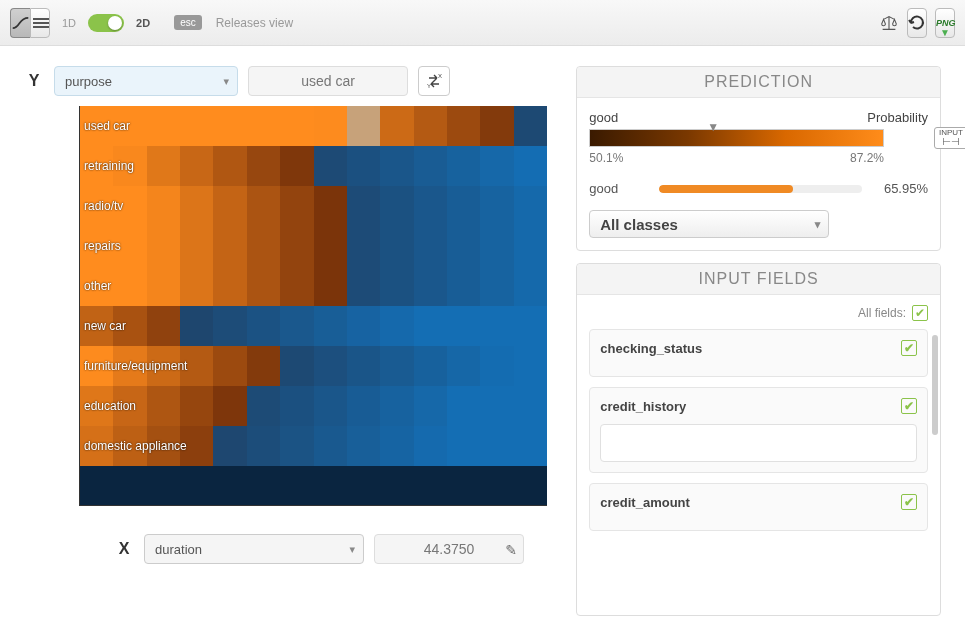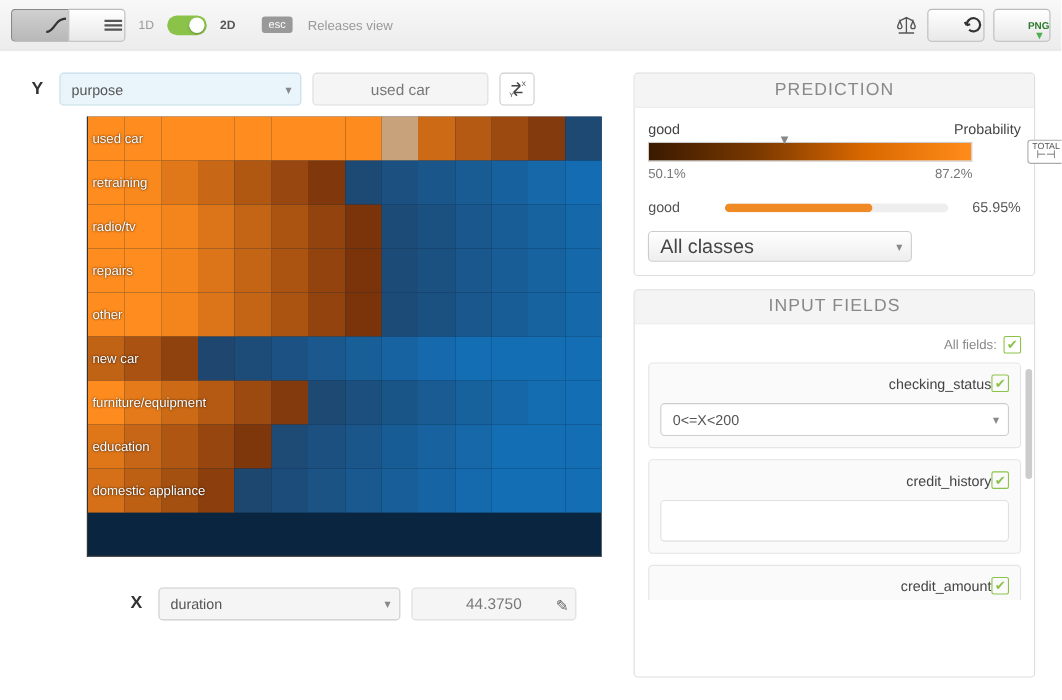--- a/index.html
+++ b/index.html
@@ -1,36 +1,36 @@
 <!DOCTYPE html>
 <html><head>
 <meta charset="utf-8">
 <style>
 * { box-sizing: border-box; margin: 0; padding: 0; }
 body { font-family: -apple-system, Helvetica, Arial, sans-serif; font-size: 13px; background: #fff; color: #333; width: 965px; height: 636px; overflow: hidden; }
 .toolbar { height: 46px; background: linear-gradient(#f8f8f8,#ececec); border-bottom: 1px solid #ddd; display: flex; align-items: center; padding: 0 10px; gap: 8px; }
-.tb-btn { width: 52px; height: 30px; border: 1px solid #bbb; border-radius: 4px; background: linear-gradient(#fff,#e8e8e8); display: flex; align-items: center; justify-content: flex-end; cursor: pointer; }
+.tb-btn { width: 20px; height: 30px; border: 1px solid #bbb; border-radius: 4px; background: linear-gradient(#fff,#e8e8e8); display: flex; align-items: center; justify-content: flex-start; cursor: pointer; font-style: italic; }
 .tb-btn.active { background: linear-gradient(#d0d0d0,#b8b8b8); border-color: #888; }
 .tb-group { display: flex; }
 .tb-group .tb-btn:first-child { border-radius: 4px 0 0 4px; border-right: none; }
 .tb-group .tb-btn:last-child { border-radius: 0 4px 4px 0; }
 .dim-label { font-size: 11px; color: #999; margin: 0 4px; }
 .toggle-sw { width: 36px; height: 18px; background: #8bc34a; border-radius: 9px; position: relative; cursor: pointer; }
 .toggle-sw::after { content: ''; width: 14px; height: 14px; background: #fff; border-radius: 50%; position: absolute; top: 2px; right: 2px; box-shadow: 0 1px 2px rgba(0,0,0,.3); }
 .esc-key { background: #999; color: #fff; font-size: 10px; padding: 2px 6px; border-radius: 3px; margin-left: 12px; }
 .esc-text { font-size: 12px; color: #999; margin-left: 6px; }
 .tb-spacer { flex: 1; }
 .main { display: flex; padding: 20px 24px; gap: 20px; height: 590px; }
 .left { width: 540px; }
 .right { width: 370px; display: flex; flex-direction: column; gap: 12px; }
 .axis-row { display: flex; align-items: center; gap: 10px; margin-bottom: 10px; }
 .axis-label { font-weight: bold; font-size: 16px; width: 20px; text-align: center; }
 .sel { height: 30px; border: 1px solid #c6dcea; border-radius: 4px; background: #eaf4fb; padding: 0 28px 0 10px; font-size: 13px; color: #555; position: relative; cursor: pointer; display: flex; align-items: center; }
 .sel::after { content: '▾'; position: absolute; right: 8px; color: #888; font-size: 11px; }
-.sel-y { width: 220px; }
+.sel-y { width: 184px; }
 .val-box { height: 30px; border: 1px solid #ddd; border-radius: 4px; background: #f5f5f5; display: flex; align-items: center; justify-content: center; color: #777; font-size: 14px; }
 .val-box-y { width: 160px; }
 .swap-btn { width: 32px; height: 30px; border: 1px solid #ccc; border-radius: 4px; background: #fff; display: flex; align-items: center; justify-content: center; cursor: pointer; font-size: 14px; }
 .heatmap-wrap { margin-left: 55px; }
 .heatmap { position: relative; width: 468px; height: 400px; border: 1px solid #333; border-top: none; border-right: none; background: #0a2540; }
 .hm-row { height: 40px; display: flex; position: relative; }
 .hm-label { position: absolute; left: 4px; top: 50%; transform: translateY(-50%); color: #fff; font-size: 12px; z-index: 2; text-shadow: 0 0 2px #000; }
 .hm-cell { flex: 1; }
 .x-ticks { display: flex; margin-left: 55px; width: 468px; padding-top: 6px; color: #888; font-size: 11px; }
 .x-ticks span { flex: 1; text-align: center; }
@@ -45,27 +45,27 @@
 .gradient-bar { height: 18px; background: linear-gradient(to right,#3a1a00,#7a3800,#d96800,#ff8c1a); border: 1px solid #ccc; position: relative; margin-bottom: 4px; }
 .gradient-ptr { position: absolute; top: -10px; left: 40%; color: #888; font-size: 12px; }
 .total-badge { position: absolute; right: -40px; top: -2px; width: 34px; height: 22px; border: 1px solid #aaa; border-radius: 3px; background: #fff; font-size: 8px; display: flex; flex-direction: column; align-items: center; justify-content: center; color: #555; line-height: 1; }
 .pred-range { display: flex; justify-content: space-between; color: #777; font-size: 12px; margin-bottom: 16px; padding-right: 44px; }
 .class-row { display: flex; align-items: center; margin-bottom: 10px; }
 .class-name { width: 60px; color: #555; }
 .class-bar { flex: 1; height: 8px; background: #eee; border-radius: 4px; margin: 0 10px; position: relative; overflow: hidden; }
 .class-fill { height: 100%; border-radius: 4px; }
 .class-pct { width: 56px; text-align: right; color: #555; }
 .all-classes { margin-top: 14px; }
-.ac-sel { width: 240px; height: 28px; border: 1px solid #ccc; border-radius: 4px; background: linear-gradient(#fff,#eee); padding: 0 12px 0 10px; font-size: 18px; font-weight: normal; color: #444; position: relative; cursor: pointer; display: flex; align-items: center; }
+.ac-sel { width: 240px; height: 28px; border: 1px solid #ccc; border-radius: 4px; background: linear-gradient(#fff,#eee); padding: 0 12px 0 10px; font-size: 15px; font-weight: bold; color: #444; position: relative; cursor: pointer; display: flex; align-items: center; }
 .ac-sel::after { content: '▾'; position: absolute; right: 8px; color: #888; font-size: 11px; }
 .inputs-body { padding: 10px 12px; height: 250px; overflow-y: auto; position: relative; }
 .inputs-hdr { display: flex; justify-content: flex-end; align-items: center; gap: 6px; font-size: 12px; color: #888; margin-bottom: 8px; }
 .chk { width: 16px; height: 16px; border: 1px solid #8bc34a; border-radius: 2px; display: flex; align-items: center; justify-content: center; color: #8bc34a; font-size: 12px; cursor: pointer; }
 .field { border: 1px solid #e5e5e5; border-radius: 4px; padding: 10px; margin-bottom: 10px; background: #fafafa; }
-.field-hdr { display: flex; justify-content: flex-end; align-items: center; margin-bottom: 10px; font-weight: normal; color: #444; }
+.field-hdr { display: flex; justify-content: space-between; align-items: center; margin-bottom: 10px; font-weight: bold; color: #444; }
 .field-sel { width: 100%; height: 30px; border: 1px solid #ccc; border-radius: 4px; background: #fff; padding: 0 28px 0 10px; position: relative; cursor: pointer; display: flex; align-items: center; color: #555; }
 .field-sel::after { content: '▾'; position: absolute; right: 8px; color: #888; font-size: 11px; }
 .field-empty { height: 38px; border: 1px solid #e0e0e0; border-radius: 4px; background: #fff; }
 .scrollbar-fake { position: absolute; right: 2px; top: 40px; width: 6px; height: 100px; background: #ccc; border-radius: 3px; }
 </style>
 </head>
 <body>
 
 <div class="toolbar">
   <div class="tb-group">
@@ -293,21 +293,21 @@
       <div class="pred-body">
         <div class="pred-top">
           <span>good</span>
           <span>Probability</span>
         </div>
         <div style="position:relative;padding-right:44px">
           <div class="gradient-bar">
             <span class="gradient-ptr">▼</span>
           </div>
           <div class="total-badge">
-            <span>TOTAL</span>
+            <span>INPUT</span>
             <span style="font-size:10px">⊢⊣</span>
           </div>
         </div>
         <div class="pred-range">
           <span>50.1%</span>
           <span>87.2%</span>
         </div>
         <div id="class-rows">
             <div class="class-row">
               <div class="class-name">good</div>
@@ -331,21 +331,20 @@
         <div class="inputs-hdr">
           <span>All fields:</span>
           <div class="chk">✔</div>
         </div>
         <div id="fields">
             <div class="field">
               <div class="field-hdr">
                 <span>checking_status</span>
                 <div class="chk">✔</div>
               </div>
-              <div class="field-sel">0&lt;=X&lt;200</div>
             </div>
             <div class="field">
               <div class="field-hdr">
                 <span>credit_history</span>
                 <div class="chk">✔</div>
               </div>
               <div class="field-empty"></div>
             </div>
             <div class="field">
               <div class="field-hdr">

